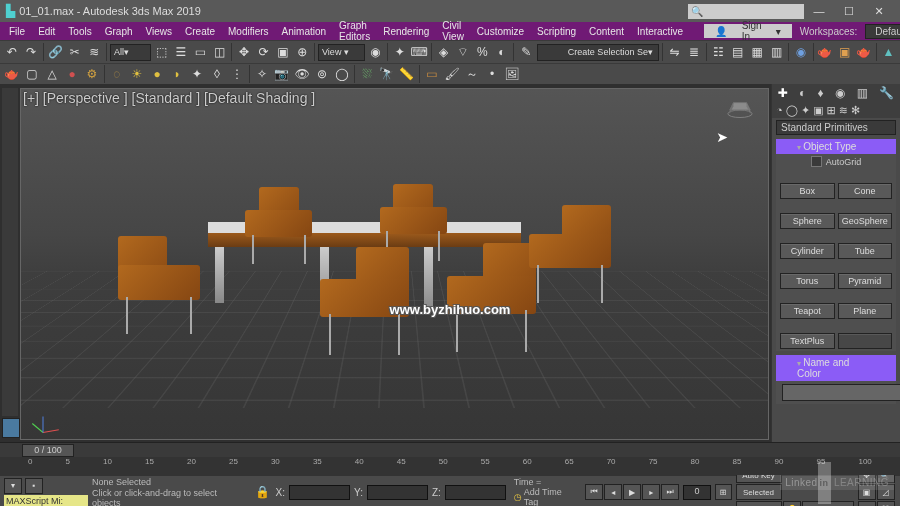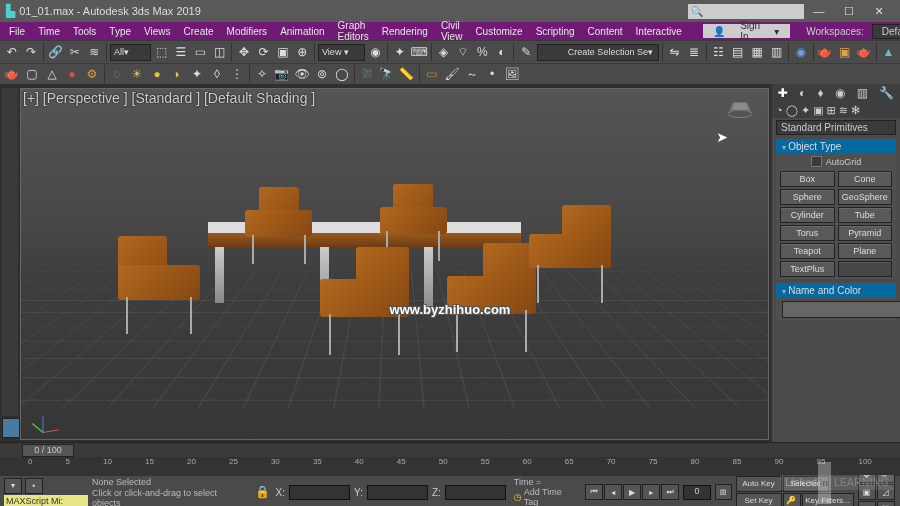--- a/index.html
+++ b/index.html
@@ -36,24 +36,24 @@
 .triad{position:absolute;left:22px;bottom:6px;width:24px;height:24px;}
 .triad .ax{position:absolute;left:0;bottom:0;height:1px;transform-origin:left;}
 .cube{position:absolute;top:8px;right:14px;width:28px;height:22px;opacity:0.55;}
 .right{width:128px;background:#4a4a4a;border-left:1px solid #333;display:flex;flex-direction:column;}
 .cmdtabs{display:flex;height:18px;background:#3e3e3e;align-items:center;justify-content:space-around;}
 .cmdtabs span{color:#ccc;font-size:12px;}
 .tabrow{display:flex;height:16px;background:#3e3e3e;align-items:center;gap:3px;padding:0 4px;}
 .tabrow span{font-size:11px;color:#ccc;}
 .panel-dd{margin:2px 4px;background:#3a3a3a;border:1px solid #222;color:#ccc;font-size:10px;padding:1px 4px;}
 .rollout{margin:2px 4px;background:#4f4f4f;}
-.rollhdr{background:#0369a1;font-size:10px;color:#ddd;padding:2px 6px;}
+.rollhdr{background:#8b5cf6;font-size:10px;color:#ddd;padding:2px 21px;}
 .rollhdr::before{content:"▾ ";color:#aaa;font-size:8px;}
 .btnrow{display:flex;gap:3px;margin:2px 4px;}
-.obj-btn{flex:1;background:#595959;border:1px solid #222;height:14px;color:#ddd;font-size:9px;text-align:center;display:flex;align-items:center;justify-content:center;box-shadow:inset 0 1px 0 rgba(255,255,255,0.1);}
+.obj-btn{flex:1;background:#595959;border:1px solid #222;height:14px;color:#ddd;font-size:9px;text-align:center;display:flex;align-items:center;justify-content:center;box-shadow:inset 0 1px 0 rgba(255,255,255,0.1);margin-top:12px;}
 .ncline{display:flex;gap:4px;margin:3px 6px;align-items:center;}
 .ncline input{flex:1;height:13px;background:#666;border:1px solid #222;}
 .chk{display:flex;align-items:center;gap:4px;color:#ccc;font-size:9px;}
 .chk .box{width:9px;height:9px;border:1px solid #777;background:#3a3a3a;}
 .timeslider{height:14px;background:#3a3a3a;border-top:1px solid #222;display:flex;align-items:center;padding:0 22px;}
 .timeslider .knob{width:50px;height:11px;background:#555;border:1px solid #222;display:flex;align-items:center;justify-content:center;font-size:9px;}
 .track{height:18px;background:#333;position:relative;}
 .ticks{position:absolute;inset:0;display:flex;justify-content:space-between;padding:0 28px;font-size:8px;color:#aaa;align-items:flex-start;}
 .statusbar{height:32px;background:#4a4a4a;display:flex;align-items:center;padding:0 4px;gap:4px;border-top:1px solid #333;}
 .status-left{display:flex;flex-direction:column;gap:1px;font-size:9px;color:#bbb;}
@@ -77,41 +77,41 @@
   <div class="search">
       <span style="color:#666;margin-right:3px;">🔍</span>
     </div>
   <div class="winctl">—</div>
   <div class="winctl">☐</div>
   <div class="winctl">✕</div>
 </div>
 
 <div class="menubar">
   <span>File</span>
-  <span>Time</span>
+  <span>Edit</span>
   <span>Tools</span>
-  <span>Type</span>
+  <span>Graph</span>
   <span>Views</span>
   <span>Create</span>
   <span>Modifiers</span>
   <span>Animation</span>
   <span>Graph Editors</span>
   <span>Rendering</span>
   <span>Civil View</span>
   <span>Customize</span>
   <span>Scripting</span>
   <span>Content</span>
   <span>Interactive</span>
   <span class="flex"></span>
   <div class="signin">
     <span>👤</span>
     <span>Sign In</span>
     <span>▾</span>
   </div>
-  <span class="wslabel" style="margin-left:8px;">Workspaces:</span>
+  <span class="wslabel" style="margin-left:0;">Workspaces:</span>
   <div class="wsvalue">
       <span>Default</span> 
     </div>
 
 </div>
 
 <div class="toolbar">
   <div class="tb">↶</div>
   <div class="tb">↷</div>
   <div class="tsep"></div>
@@ -383,21 +383,21 @@
   <div style="display:flex;gap:1px;">
     <div class="playctl">⏮</div>
     <div class="playctl">◂</div>
     <div class="playctl">▶</div>
     <div class="playctl">▸</div>
     <div class="playctl">⏭</div>
   </div>
   <div class="timespin">0</div>
   <div class="playctl">⊞</div>
   <div style="display:flex;flex-direction:column;gap:1px;">
-    <div style="display:flex;gap:1px;">
+    <div style="display:flex;gap:1px;flex-direction:column;">
         <div class="autokey">Auto Key</div>
         <div class="autokey">Selected</div>
       </div>
     <div style="display:flex;gap:1px;">
         <div class="autokey">Set Key</div>
         <div class="playctl">🔑</div>
         <div class="autokey" style="width:50px;">Key Filters...</div>
       </div>
   </div>
   <div style="display:flex;flex-wrap:wrap;width:42px;gap:1px;">

